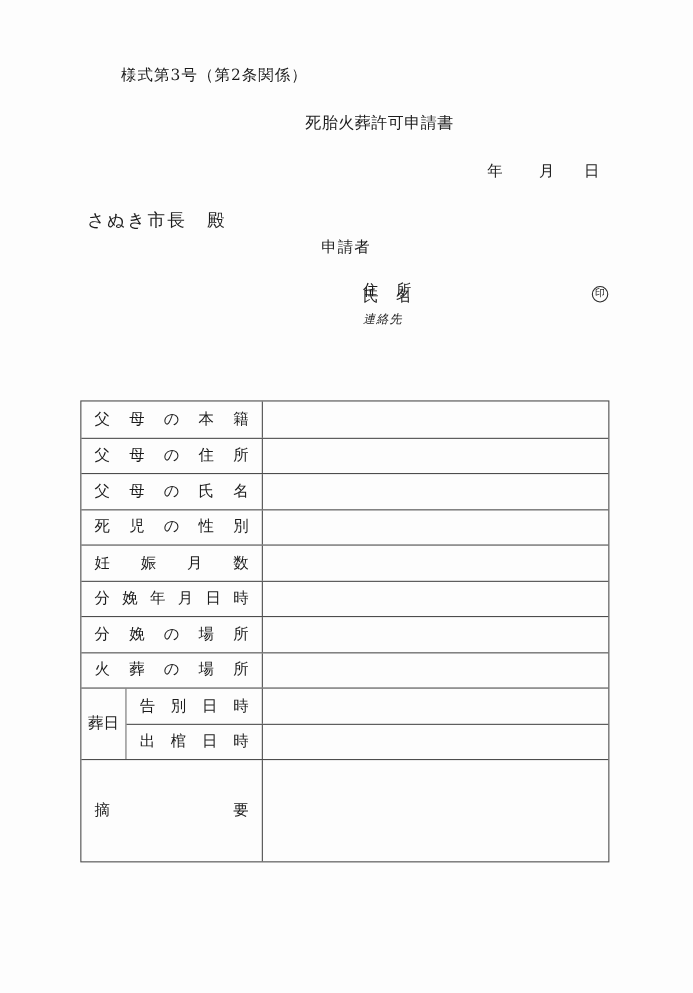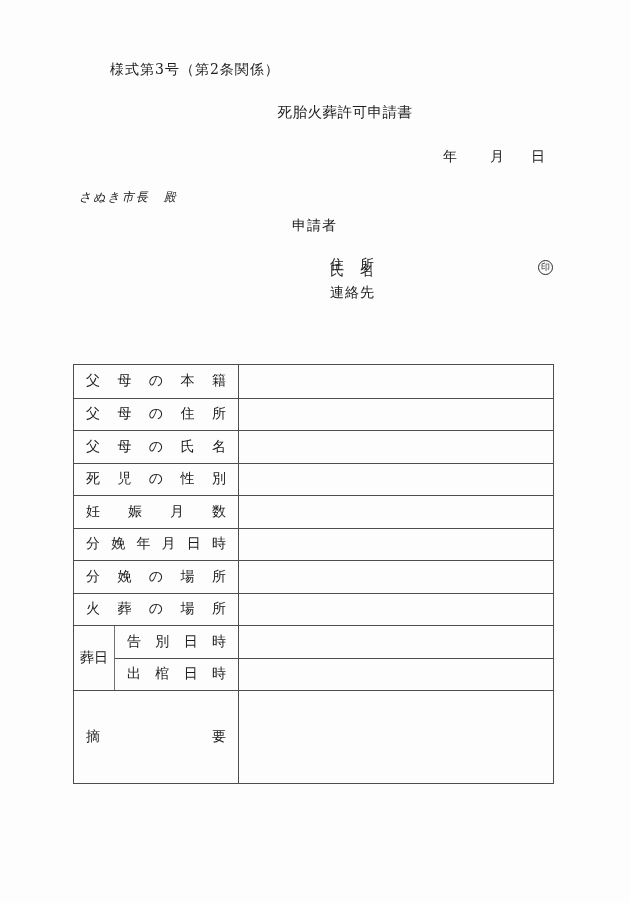--- a/index.html
+++ b/index.html
@@ -22,26 +22,26 @@
 
   .doc-title {
     left: 0; top: 104px; width: 100%;
     text-align: center; font-size: 14.5px; letter-spacing: 0.5px; margin-left: 30px;
   }
 
   .date-line { left: 443px; top: 148px; font-size: 14px; display: flex; }
   .date-line .m { margin-left: 33px; }
   .date-line .d { margin-left: 27px; }
 
-  .addressee { left: 79px; top: 190px; font-size: 12px; letter-spacing: 2px; font-style: italic; }
+  .addressee { left: 79px; top: 190px; font-size: 16px; letter-spacing: 2px; }
 
   .applicant-heading { left: 292px; top: 217px; font-size: 14px; letter-spacing: 1px; }
   .app-address { left: 330px; top: 256px; font-size: 14px; letter-spacing: 1px; }
   .app-name    { left: 330px; top: 262px; font-size: 14px; letter-spacing: 1px; }
-  .app-contact { left: 330px; top: 284px; font-size: 14px; letter-spacing: 1px; }
+  .app-contact { left: 330px; top: 284px; font-size: 11px; letter-spacing: 1px; font-style: italic; }
 
   .seal {
     position: absolute; left: 538px; top: 260px;
     width: 15px; height: 15px;
     border: 1px solid #2a2a2a; border-radius: 50%;
     display: inline-flex; align-items: center; justify-content: center;
     font-size: 9px; line-height: 1; color: #2a2a2a;
   }
 
   .intro { left: 79px; top: 318px; font-size: 13.5px; letter-spacing: 0.5px; }

